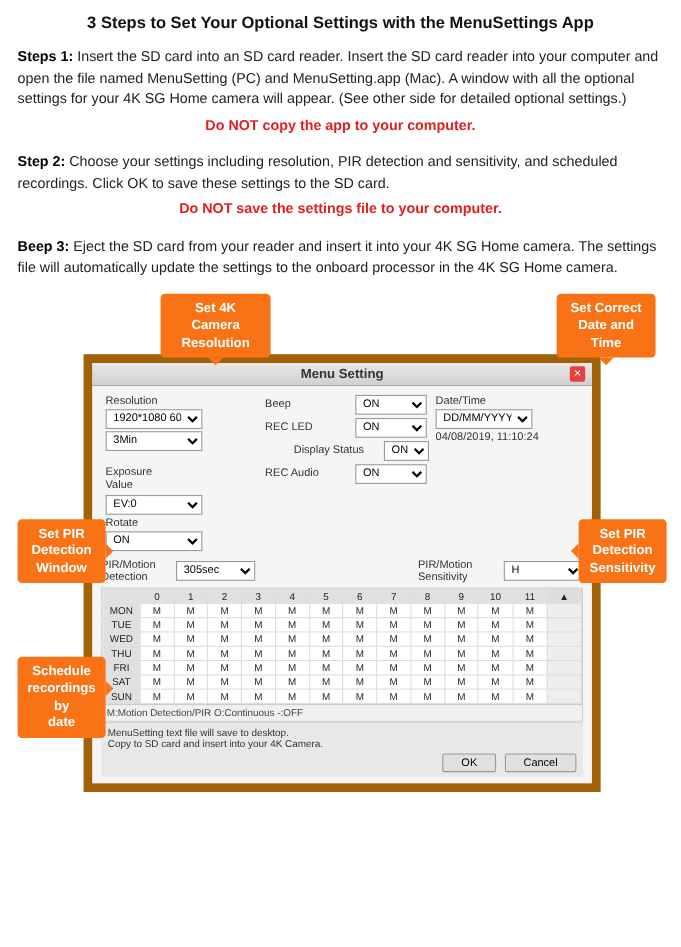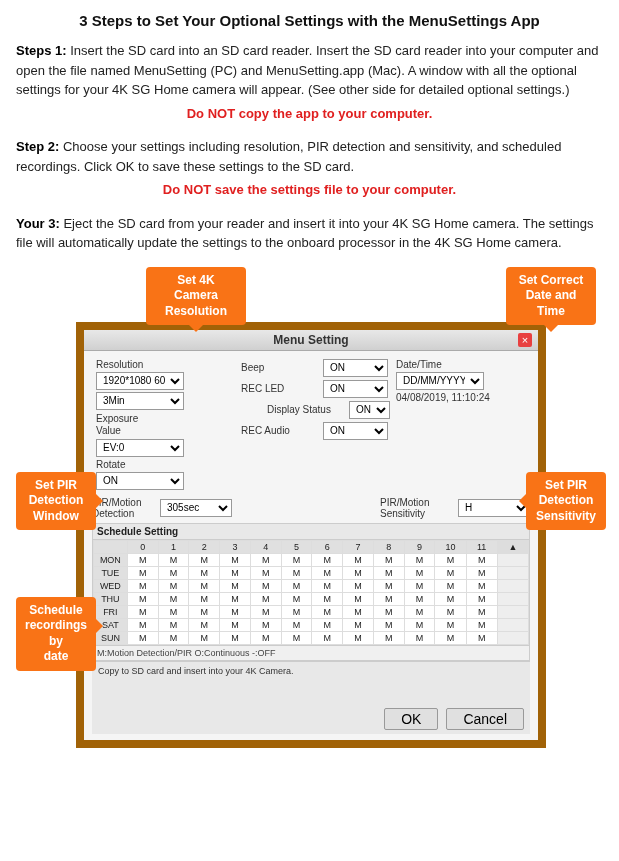--- a/index.html
+++ b/index.html
@@ -238,27 +238,26 @@
       font-size: 9px;
       color: #333;
     }
     .footer-buttons {
       display: flex;
       justify-content: flex-end;
       gap: 8px;
       margin-top: 4px;
     }
     .btn {
-      font-size: 14px;
+      font-size: 10px;
       padding: 2px 16px;
       background: #e0e0e0;
       border: 1px solid #999;
       border-radius: 2px;
       cursor: pointer;
-      margin-top: 28px;
     }
     .top-settings-grid {
       display: grid;
       grid-template-columns: 145px 155px 155px;
       gap: 0px;
     }
     .settings-block {
       padding: 2px 4px;
     }
     .pir-row {
@@ -281,21 +280,21 @@
     <span class="warning-red">Do NOT copy the app to your computer.</span>
   </div>
 
   <div class="step-block">
     <span class="step-label">Step 2:</span>
     <span>Choose your settings including resolution, PIR detection and sensitivity, and scheduled recordings. Click OK to save these settings to the SD card.</span>
     <span class="warning-red">Do NOT save the settings file to your computer.</span>
   </div>
 
   <div class="step-block">
-    <span class="step-label">Your 3:</span>
+    <span class="step-label">Beep 3:</span>
     <span>Eject the SD card from your reader and insert it into your 4K SG Home camera. The settings file will automatically update the settings to the onboard processor in the 4K SG Home camera.</span>
   </div>
 
   <div class="app-area">
 
     <div class="callout callout-resolution">
       Set 4K Camera<br>Resolution
     </div>
 
     <div class="callout callout-datetime">
@@ -332,21 +331,21 @@
             <div class="field-row">
               <select class="field-select-wide">
                 <option>1920*1080 60F</option>
               </select>
             </div>
             <div class="field-row">
               <select class="field-select-wide">
                 <option>3Min</option>
               </select>
             </div>
-            <div class="field-row" style="margin-top:3px;align-items:center;">
+            <div class="field-row" style="margin-top:14px;align-items:center;">
               <span class="field-label" style="font-size:10px;line-height:1.2;">Exposure<br>Value</span>
             </div>
             <div class="field-row">
               <select class="field-select-wide">
                 <option>EV:0</option>
               </select>
             </div>
             <div class="field-row" style="margin-top:2px;">
               <span class="field-label">Rotate</span>
             </div>
@@ -405,21 +404,20 @@
             <option>305sec</option>
           </select>
           <span style="flex:1;"></span>
           <span class="pir-label" style="min-width:75px;">PIR/Motion<br>Sensitivity</span>
           <select class="field-select">
             <option>H</option>
           </select>
         </div>
 
         <div class="schedule-section">
-          <div class="schedule-title">Schedule Setting</div>
           <table class="schedule-table">
             <thead>
               <tr>
                 <th class="day-col"></th>
                 <th>0</th>
                 <th>1</th>
                 <th>2</th>
                 <th>3</th>
                 <th>4</th>
                 <th>5</th>
@@ -544,20 +542,21 @@
                   <td>M</td>
                   <td>M</td>
                   <td style="background: rgb(238, 238, 238);"></td>
                 </tr>
               </tbody>
           </table>
           <div class="legend-row">M:Motion Detection/PIR    O:Continuous    -:OFF</div>
         </div>
 
         <div class="footer-bar">
+          <div>MenuSetting text file will save to desktop.</div>
           <div>Copy to SD card and insert into your 4K Camera.</div>
           <div class="footer-buttons">
             <button class="btn">OK</button>
             <button class="btn">Cancel</button>
           </div>
         </div>
       </div>
     </div>
   </div>
 </div>

